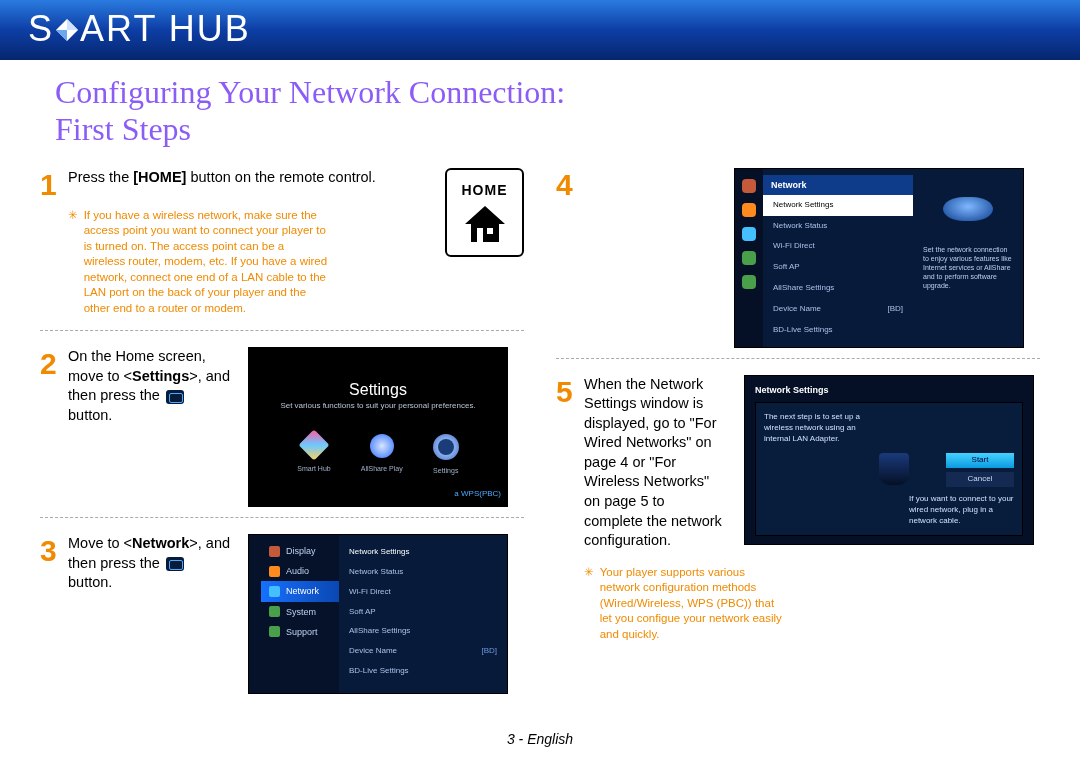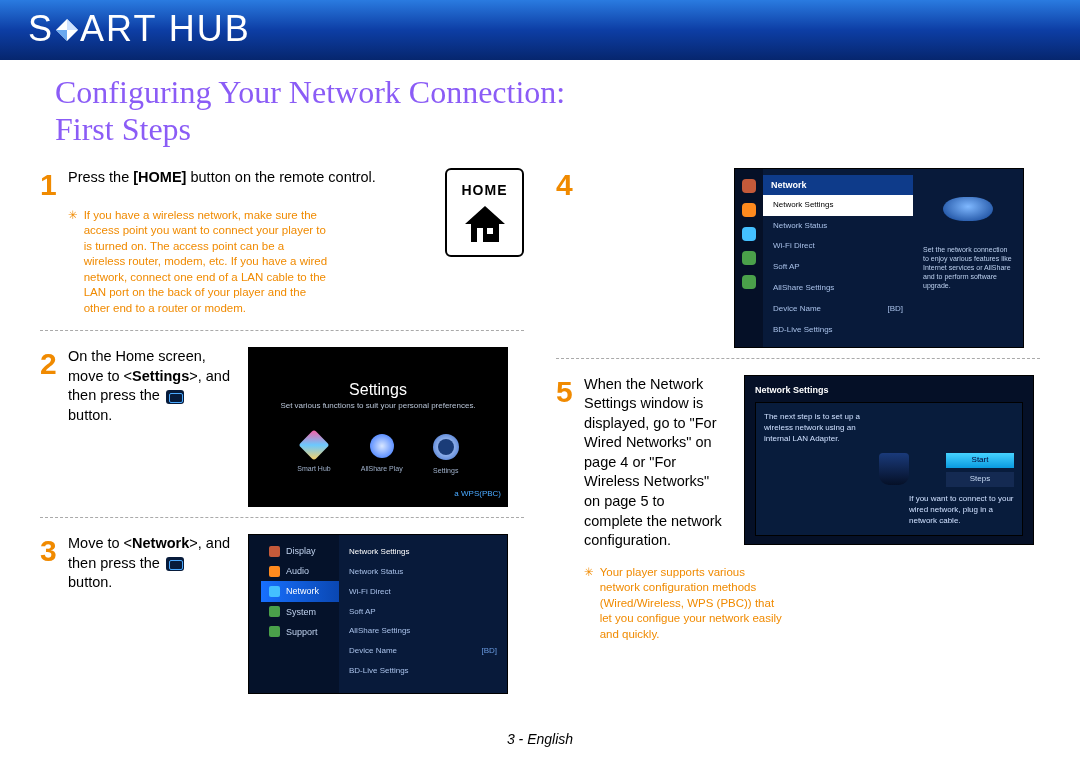--- a/index.html
+++ b/index.html
@@ -272,21 +272,21 @@
           <div class="step-body">When the Network Settings window is displayed, go to "For Wired Networks" on page 4 or "For Wireless Networks" on page 5 to complete the network configuration.</div>
         </div>
         <div class="shot wiz-shot">
           <div class="wh">Network Settings</div>
           <div class="wiz-inner">
             <div class="wt">The next step is to set up a wireless network using an internal LAN Adapter.</div>
             <div class="wiz-lap"></div>
             <div class="wt" style="margin-top:auto">If you want to connect to your wired network, plug in a network cable.</div>
             <div class="wiz-btns">
               <div class="wbtn start">Start</div>
-              <div class="wbtn cancel">Steps</div>
+              <div class="wbtn cancel">Cancel</div>
             </div>
           </div>
         </div>
       </div>
 
       <div class="note" style="margin-left:28px;max-width:200px">
         <span class="star">✳</span>
         <span>Your player supports various network configuration methods (Wired/Wireless, WPS (PBC)) that let you configue your network easily and quickly.</span>
       </div>
 

